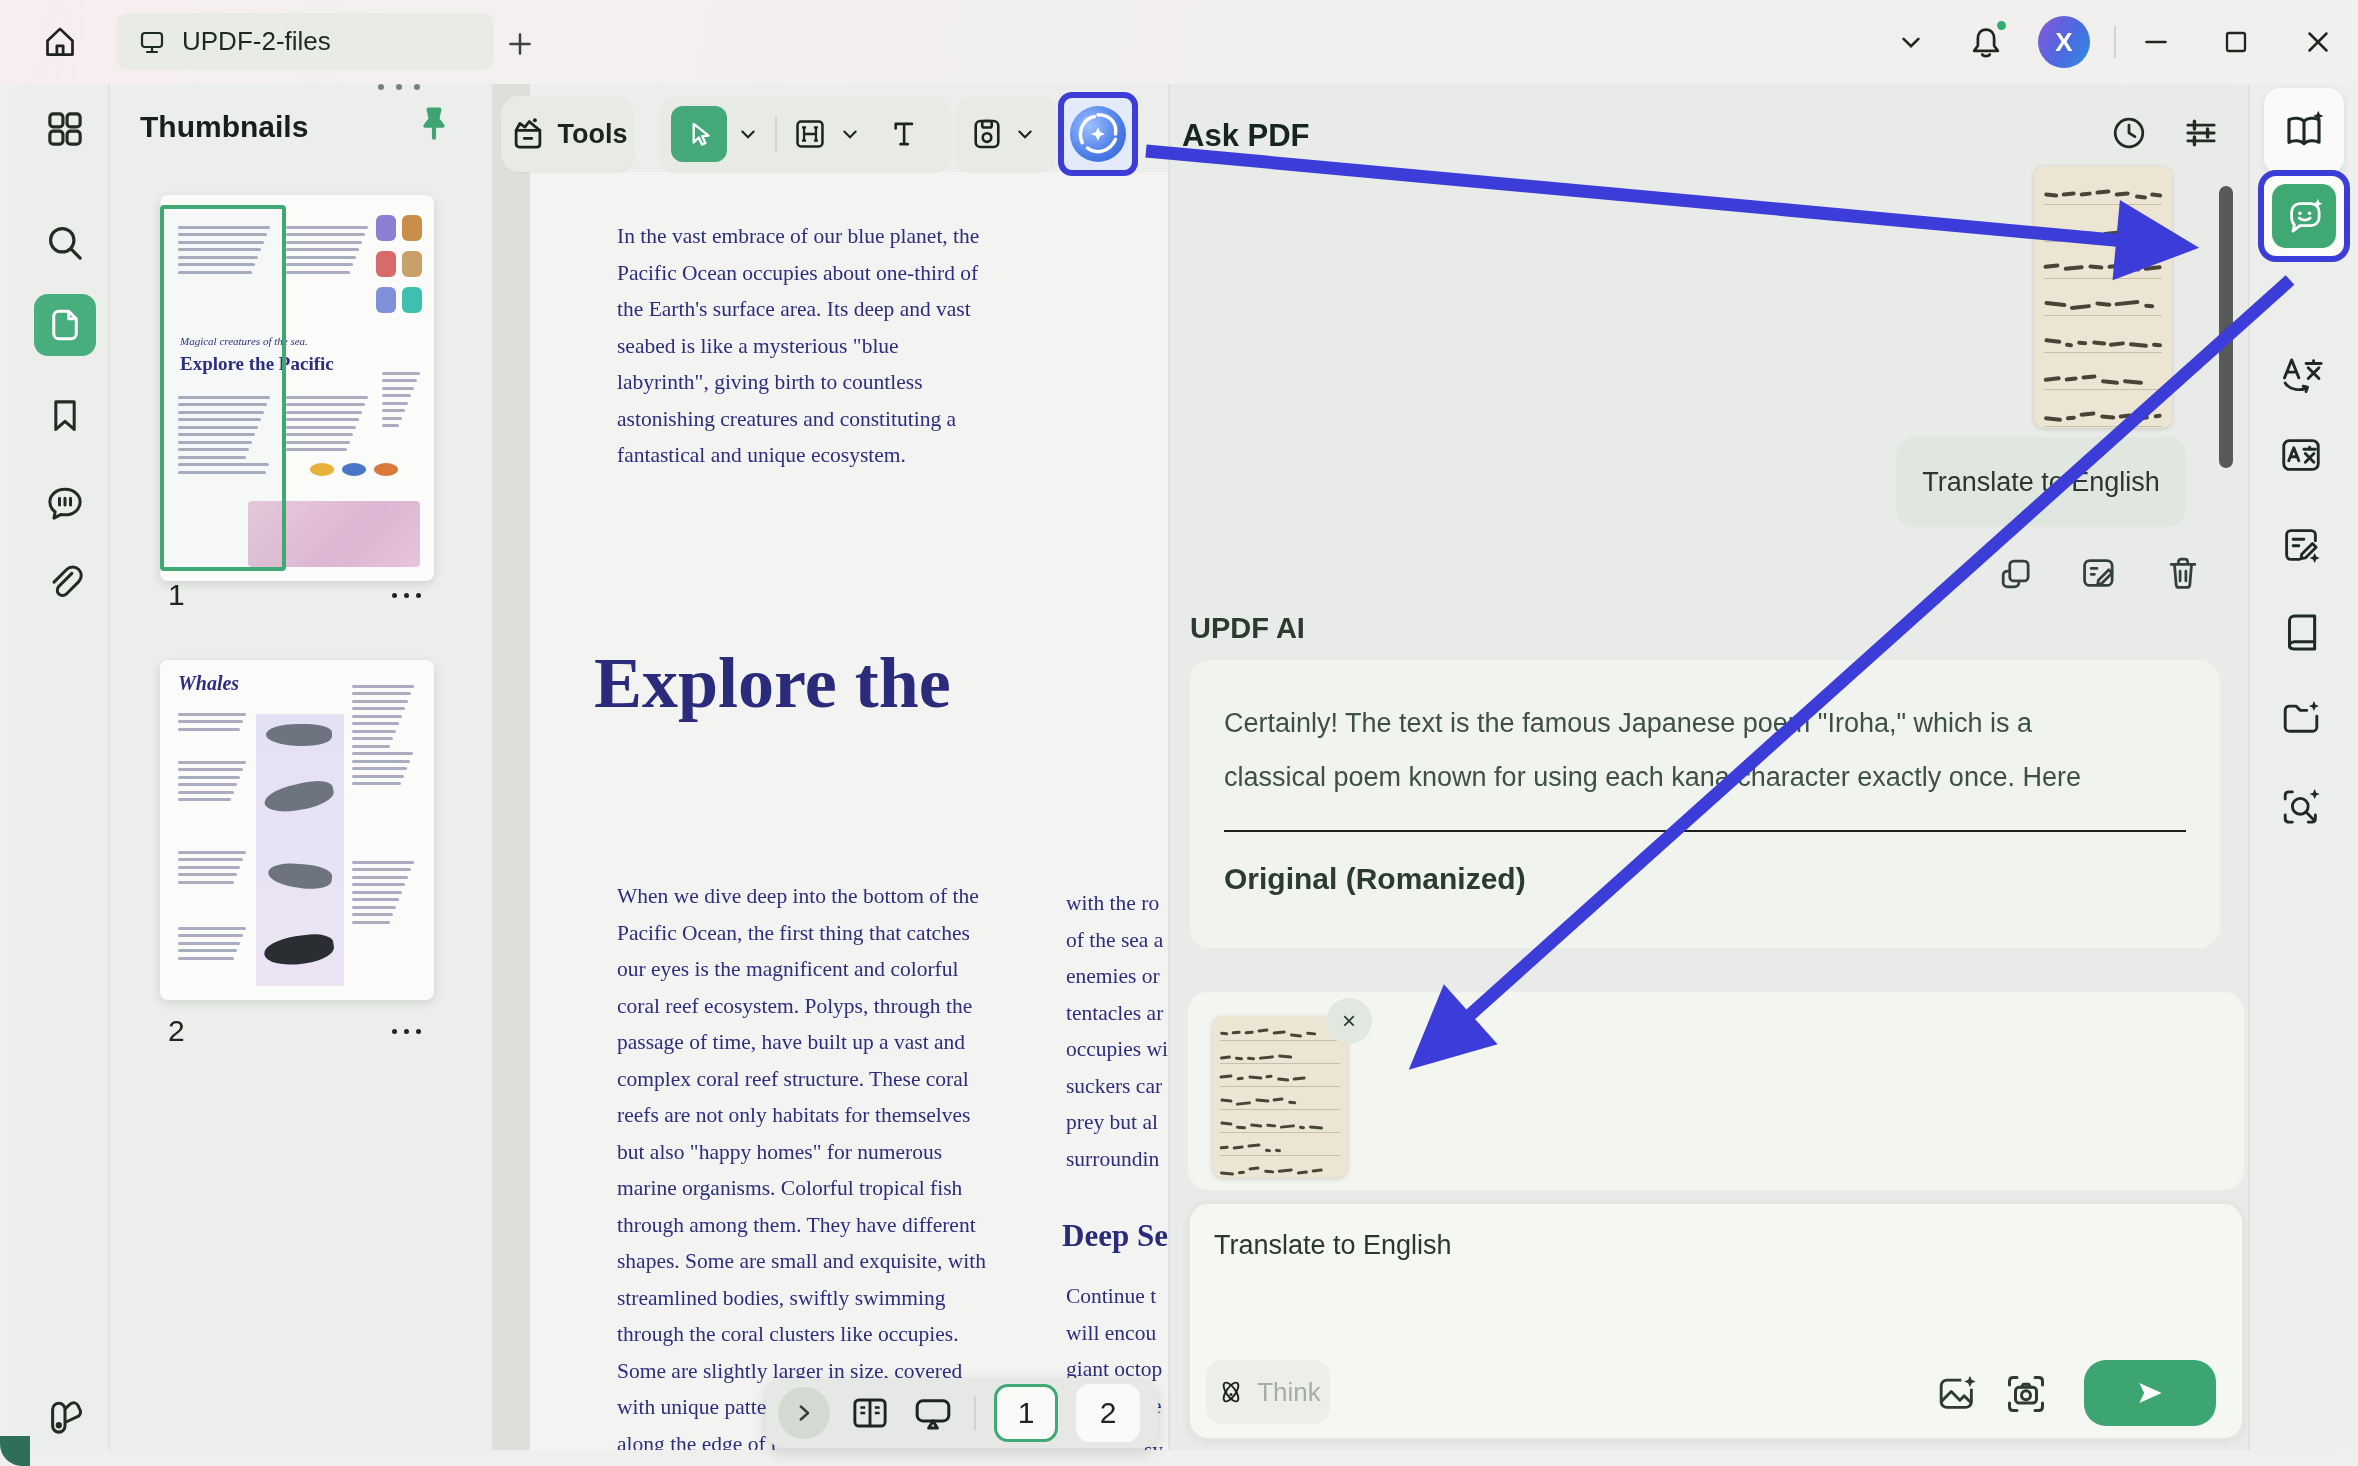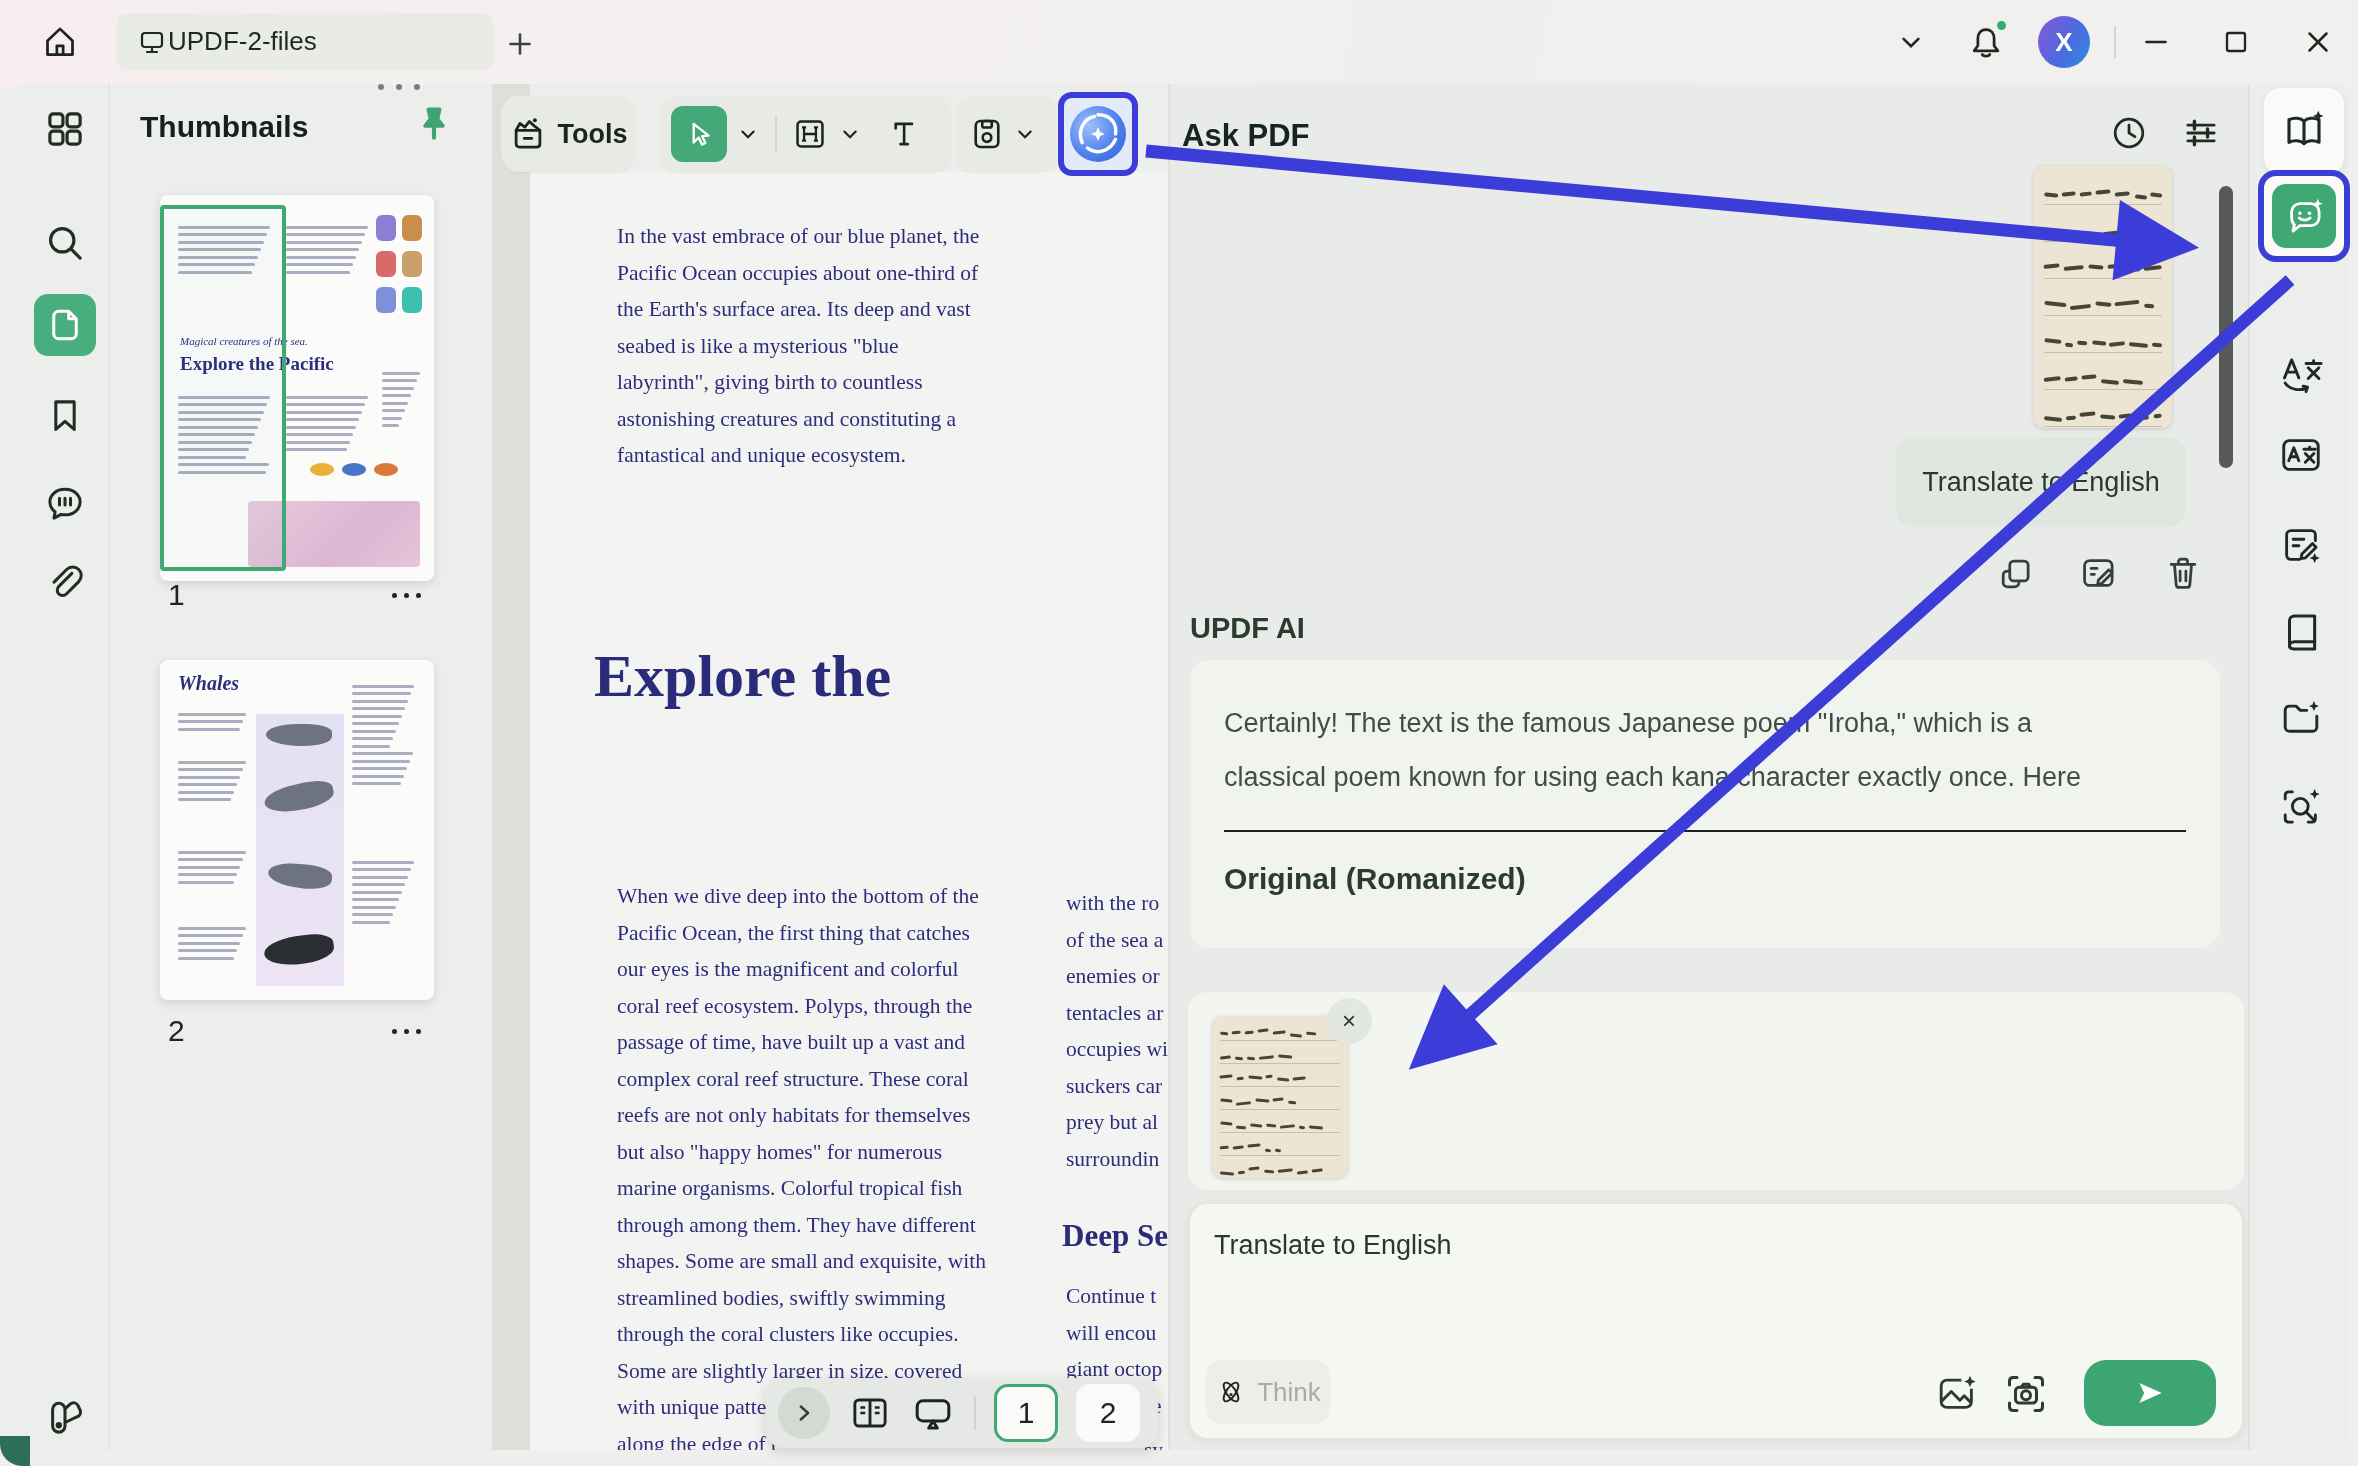--- a/index.html
+++ b/index.html
@@ -4,21 +4,21 @@
 <style>
   *{box-sizing:border-box;margin:0;padding:0}
   html,body{width:2358px;height:1466px}
   body{font-family:"Liberation Sans",sans-serif;background:#f1eeee;overflow:hidden}
   .screen{position:relative;width:2358px;height:1466px;overflow:hidden}
 
   
   .titlebar{position:absolute;left:0;top:0;width:2358px;height:84px;
     background:linear-gradient(100deg,#f8edef 0%,#f3f0ef 18%,#f1efee 60%,#f2f0ef 100%)}
   .home-btn{position:absolute;left:30px;top:12px;width:60px;height:60px;border-radius:12px;display:flex;align-items:center;justify-content:center;color:#1d241f}
-  .doc-tab{position:absolute;left:116px;top:13px;width:378px;height:57px;border-radius:12px;background:#e9ebe7;display:flex;align-items:center;padding:0 20px;color:#1c2a22}
+  .doc-tab{position:absolute;left:116px;top:13px;width:378px;height:57px;border-radius:12px;background:#e9ebe7;display:flex;align-items:center;gap:14px;padding:0 20px;color:#1c2a22}
   .doc-tab .tab-label{font-size:26px}
   .tab-add{position:absolute;left:498px;top:22px;width:44px;height:44px;display:flex;align-items:center;justify-content:center;color:#3c423d}
   .win-ctl{position:absolute;top:0;height:84px;display:flex;align-items:center;justify-content:center;color:#20261f}
   .avatar{position:absolute;left:2038px;top:16px;width:52px;height:52px;border-radius:50%;
     background:linear-gradient(120deg,#8a57d8 0%,#4b6ae0 55%,#2e8de0 100%);color:#fff;font-size:26px;font-weight:bold;
     display:flex;align-items:center;justify-content:center}
   .ctl-divider{position:absolute;left:2114px;top:26px;width:2px;height:32px;background:#d8d4d3}
   .notif-dot{position:absolute;right:-2px;top:-3px;width:13px;height:13px;border-radius:50%;background:#2fae6e;border:2px solid #f2f0ef}
 
   
@@ -56,21 +56,21 @@
   .thumb-dots i{width:5px;height:5px;border-radius:50%;background:#20261f}
 
   
   .splitter{position:absolute;left:492px;top:84px;width:38px;height:1366px;background:#dde0da}
 
   
   .pdf-page{position:absolute;left:530px;top:172px;width:638px;height:1278px;background:#f3f4f1;overflow:hidden;z-index:1}
   .pdf-line{font-family:"Liberation Serif",serif;font-size:21.5px;line-height:36.5px;color:#2d2d7e;white-space:nowrap}
   .pdf-col{position:absolute}
   .pdf-h-italic{position:absolute;left:62px;top:412px;font-family:"Liberation Serif",serif;font-style:italic;font-size:45px;color:#2b2b7c;white-space:nowrap}
-  .pdf-h-bold{position:absolute;left:64px;top:470px;font-family:"Liberation Serif",serif;font-weight:bold;font-size:60px;color:#2b2b7c;white-space:nowrap}
+  .pdf-h-bold{position:absolute;left:64px;top:470px;font-family:"Liberation Serif",serif;font-weight:bold;font-size:72px;color:#2b2b7c;white-space:nowrap}
   .pdf-h2{position:absolute;left:532px;top:1046px;font-family:"Liberation Serif",serif;font-weight:bold;font-size:31px;color:#2b2b7c;white-space:nowrap}
   .pdf-frag{position:absolute;font-family:"Liberation Serif",serif;font-size:21.5px;color:#2d2d7e}
 
   
   .tb-pill{position:absolute;top:96px;height:76px;background:#e7eae5;border-radius:18px;display:flex;align-items:center;z-index:3;box-shadow:0 1px 2px rgba(50,60,52,.06)}
   .tb-tools{left:501px;width:133px;gap:10px;justify-content:center;color:#1d241f}
   .tb-tools .lbl{font-size:27px;font-weight:600}
   .tb-group2{left:661px;width:290px;padding:0 10px;gap:8px;color:#1d241f}
   .tb-group3{left:956px;width:100px;padding:0 12px;gap:6px;color:#1d241f}
   .cursor-btn{width:56px;height:56px;border-radius:12px;background:#44a878;display:flex;align-items:center;justify-content:center;color:#fff}

